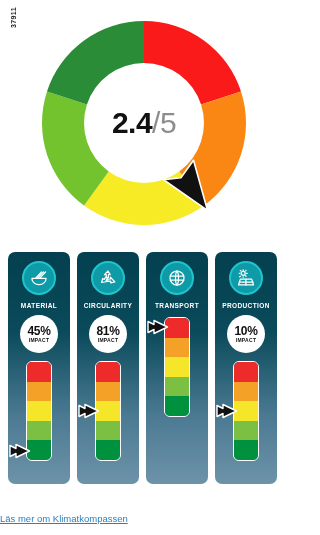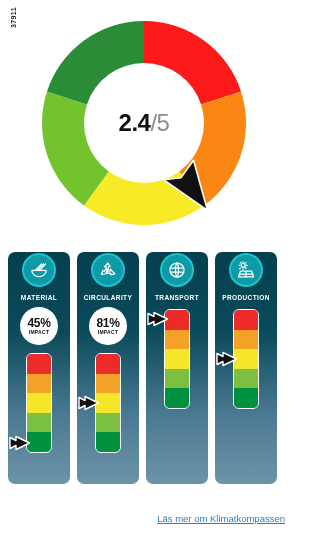--- a/index.html
+++ b/index.html
@@ -21,35 +21,35 @@
   }
 
   
   .gauge-wrap{position:absolute;left:33px;top:12px;width:222px;height:222px;}
   .gauge-svg{display:block;width:222px;height:222px;}
   .gauge-center{
     position:absolute;left:0;top:0;width:222px;height:222px;
     display:flex;align-items:center;justify-content:center;
     pointer-events:none;
   }
-  .score-line{font-size:24px;line-height:1;letter-spacing:-.5px;}
+  .score-line{font-size:30px;line-height:1;letter-spacing:-.5px;}
   .score-val{font-weight:700;color:#111111;}
   .score-max{font-weight:400;color:#8d8d8d;}
 
   
   .cards{
     position:absolute;left:8px;top:252px;
     width:269px;height:232px;
     display:flex;gap:7px;
   }
   .card{
     flex:1 1 0;border-radius:7px;
     background:linear-gradient(180deg,#04404f 0%,#0a4a5a 34%,#4a7992 70%,#6d93a8 100%);
     display:flex;flex-direction:column;align-items:center;
-    padding-top:1px;position:relative;
+    padding-top:9px;position:relative;
   }
   .icon-circle{
     width:34px;height:34px;border-radius:50%;
     background:#0e9aa7;border:2px solid #1fc4cc;
     display:flex;align-items:center;justify-content:center;
     box-sizing:border-box;
   }
   .icon-circle svg{display:block;}
   .card-title{
     margin-top:7px;
@@ -80,21 +80,21 @@
   .seg{width:100%;flex:1 1 0;}
   .pointer{
     position:absolute;left:50%;margin-left:-30px;
     width:22px;height:16px;
   }
   .pointer svg{display:block;}
 
   
   .footer{
     position:absolute;left:0;right:0;top:508px;
-    text-align:right;
+    text-align:left;
   }
   .footer a{
     font-size:9.5px;color:#2a7fc1;
     text-decoration:underline;
     font-family:"Liberation Sans","DejaVu Sans",sans-serif;
   }
 </style>
 </head>
 <body>
 
@@ -203,20 +203,24 @@
     <div class="card">
       <div class="icon-circle">
         <svg width="20" height="20" viewBox="0 0 24 24">
           <circle stroke="#ffffff" fill="none" stroke-width="1.5" stroke-linecap="round" stroke-linejoin="round" cx="8.6" cy="6.4" r="2.4"></circle>
           <path stroke="#ffffff" fill="none" stroke-width="1.5" stroke-linecap="round" stroke-linejoin="round" d="M8.6 2.2v1M8.6 10.6v0.6M4.5 6.4H3.7M13.5 6.4h-0.8M5.7 3.5l-0.6-.6M12.1 9.9l-0.6-.6M11.5 3.5l0.6-.6M5.1 9.9l-0.6.6"></path>
           <path stroke="#ffffff" fill="none" stroke-width="1.5" stroke-linecap="round" stroke-linejoin="round" d="M5.2 13.3h13.6l2.2 7H3z"></path>
           <path stroke="#ffffff" fill="none" stroke-width="1.5" stroke-linecap="round" stroke-linejoin="round" d="M4.1 16.8h16.4M11.9 13.3v7"></path>
         </svg>
       </div>
       <div class="card-title">PRODUCTION</div>
+      <div class="impact-badge">
+        <div class="impact-pct">10%</div>
+        <div class="impact-lbl">IMPACT</div>
+      </div>
       <div class="bar-zone">
         <div class="bar">
           <div class="seg" style="background: rgb(238, 43, 43);"></div>
           <div class="seg" style="background: rgb(244, 161, 40);"></div>
           <div class="seg" style="background: rgb(246, 230, 42);"></div>
           <div class="seg" style="background: rgb(124, 192, 67);"></div>
           <div class="seg" style="background: rgb(0, 145, 63);"></div>
         </div>
         <div class="pointer" style="top: 42px;">
           <svg width="22" height="16" viewBox="0 0 22 16">

